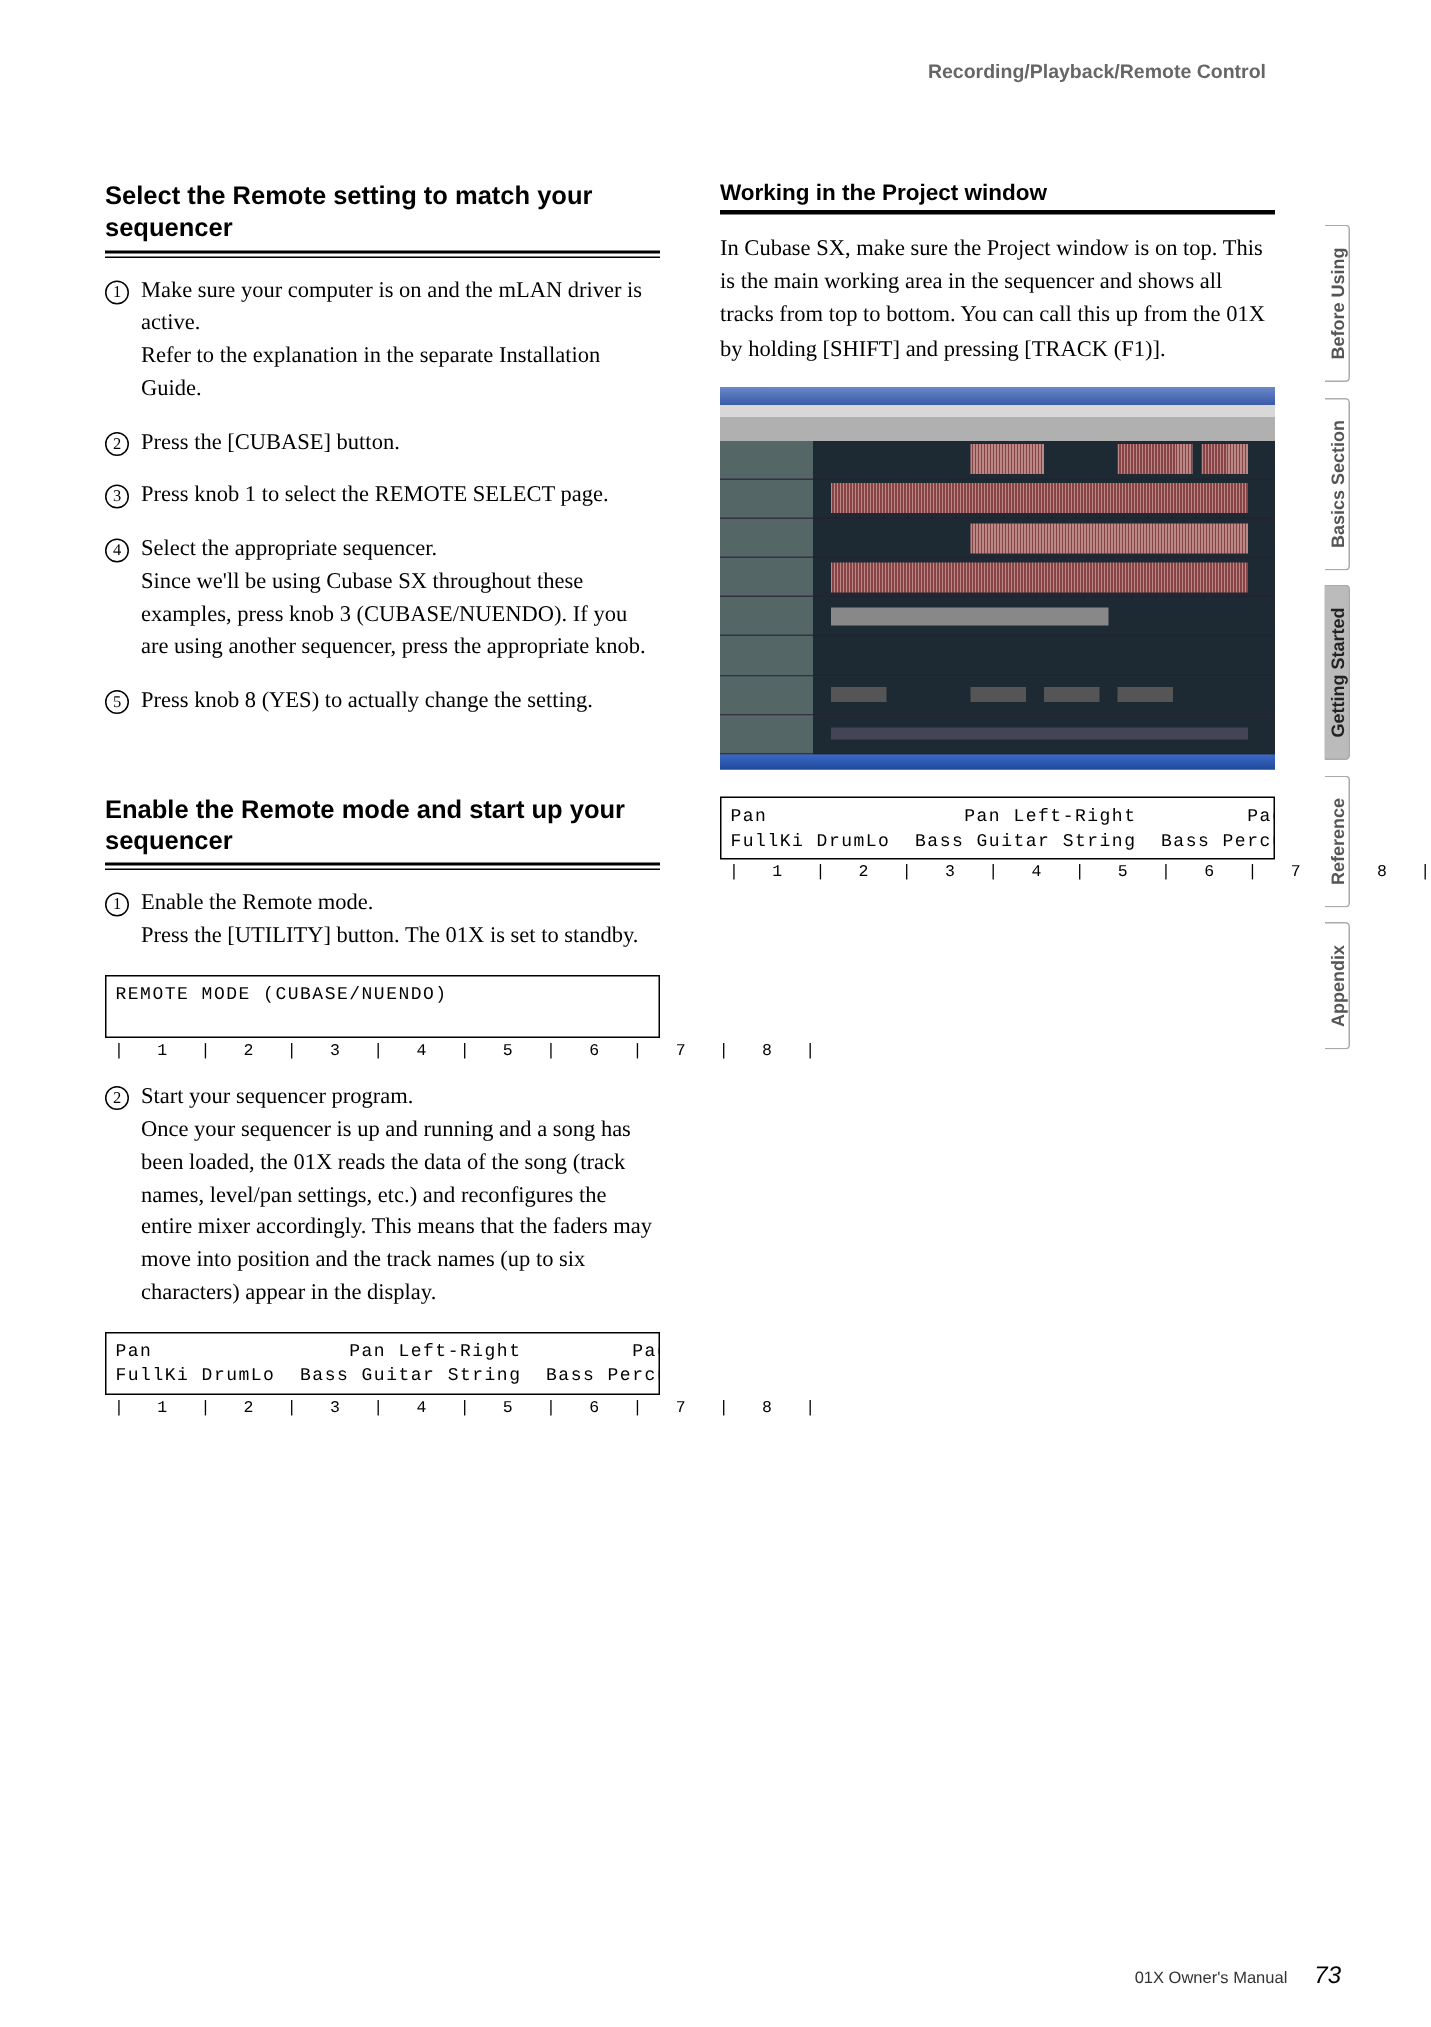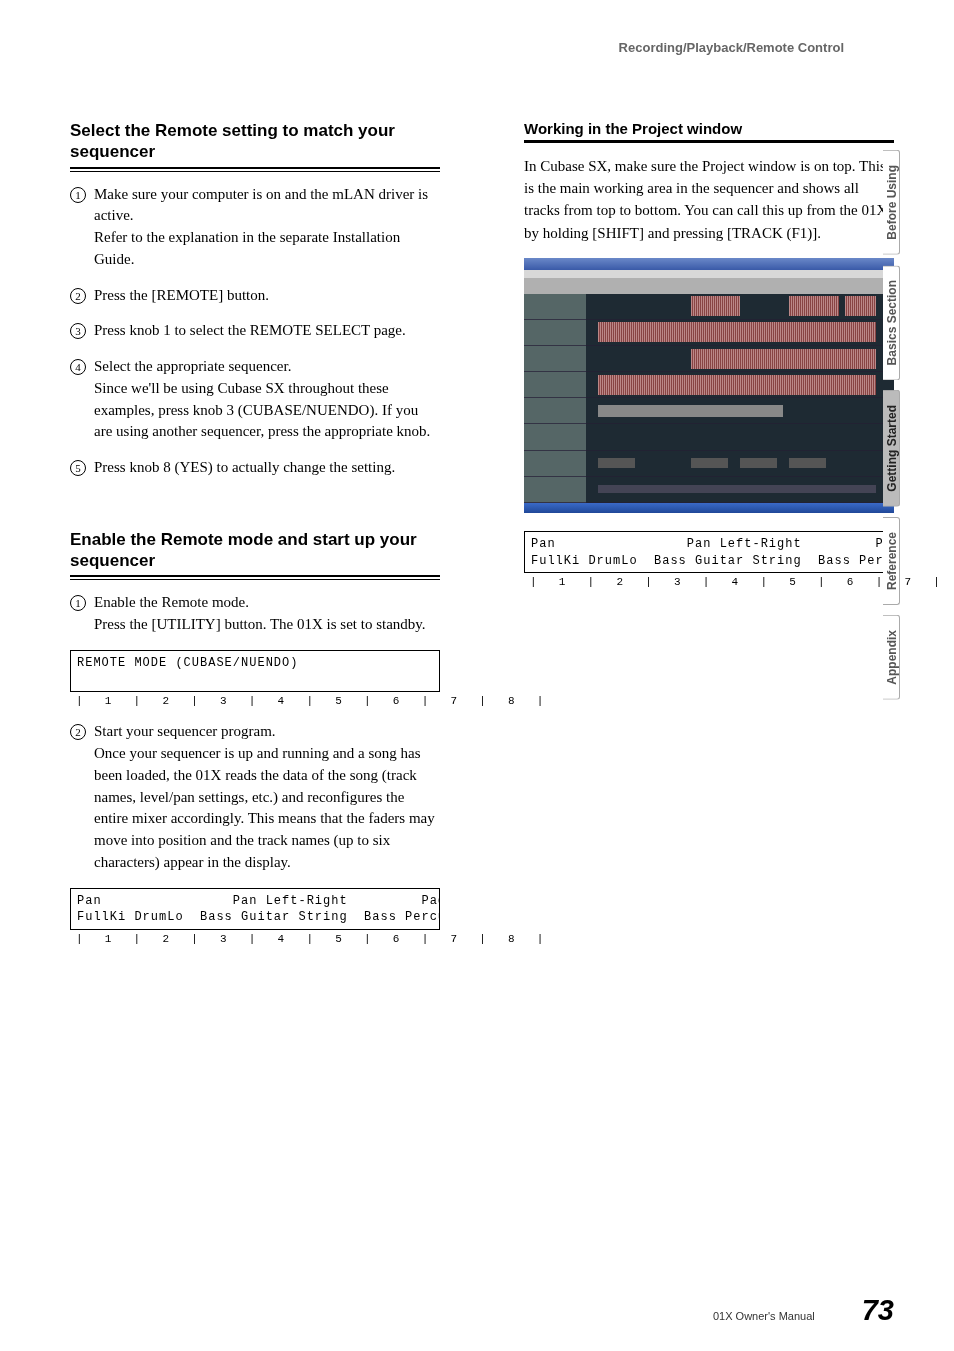--- a/index.html
+++ b/index.html
@@ -24,21 +24,20 @@
     right: 110px;
     font-family: Arial, Helvetica, sans-serif;
     font-weight: bold;
     font-size: 13px;
     color: #666;
   }
   .columns {
     display: flex;
     gap: 40px;
     margin-top: 80px;
-    justify-content: space-between;
   }
   .col {
     width: 370px;
     flex: 0 0 370px;
   }
   .subhead {
     font-family: Arial, Helvetica, sans-serif;
     font-weight: 900;
     font-size: 17px;
     line-height: 1.25;
@@ -175,28 +174,27 @@
 
   .footer {
     position: absolute;
     bottom: 24px;
     right: 60px;
     font-family: Arial, Helvetica, sans-serif;
     font-size: 11px;
     color: #333;
     display: flex;
     align-items: baseline;
-    gap: 7px;
+    gap: 18px;
   }
   .footer .pnum {
-    font-size: 29px;
-    font-weight: bold;
+    font-size: 16px;
+    font-weight: normal;
     font-style: italic;
     color: #000;
-    margin-left: 40px;
   }
 </style>
 </head>
 <body>
 
 <div class="page">
 
   <div class="running-head">Recording/Playback/Remote Control</div>
 
   <div class="columns">
@@ -209,21 +207,21 @@
       <div class="step">
         <div class="step-num"><span class="circled">1</span></div>
         <div class="step-body">
           <span>Make sure your computer is on and the mLAN driver is active.</span><br>
           <span>Refer to the explanation in the separate Installation Guide.</span>
         </div>
       </div>
 
       <div class="step">
         <div class="step-num"><span class="circled">2</span></div>
-        <div class="step-body"><span>Press the [REMOTE] button.</span></div>
+        <div class="step-body"><span>Press the [CUBASE] button.</span></div>
       </div>
 
       <div class="step">
         <div class="step-num"><span class="circled">3</span></div>
         <div class="step-body"><span>Press knob 1 to select the REMOTE SELECT page.</span></div>
       </div>
 
       <div class="step">
         <div class="step-num"><span class="circled">4</span></div>
         <div class="step-body">

